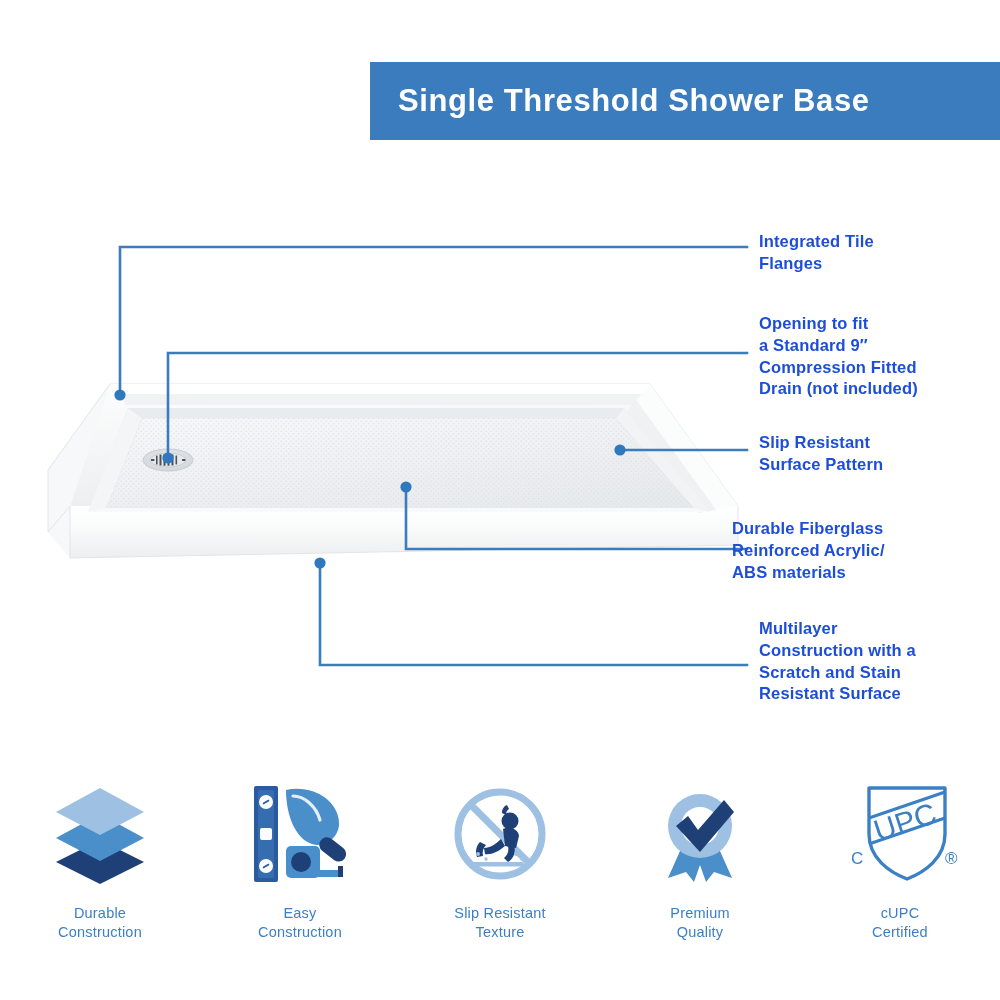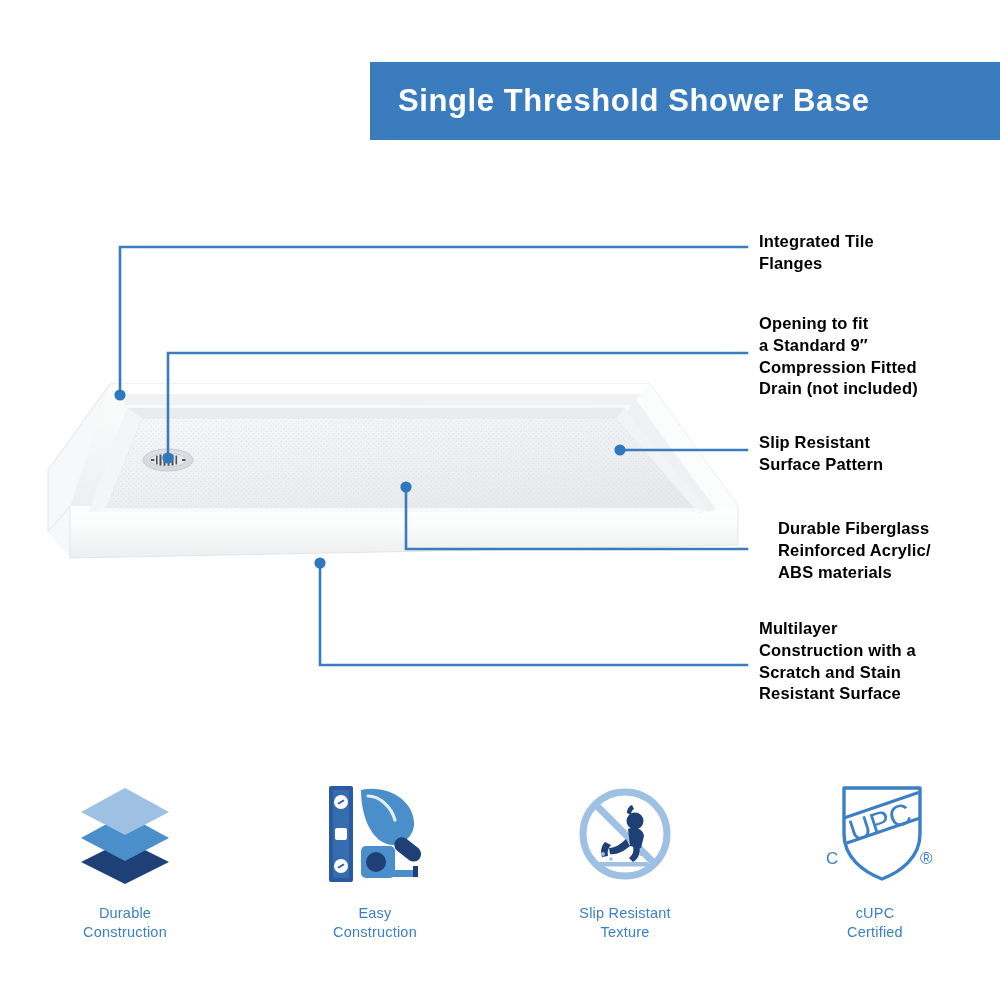--- a/index.html
+++ b/index.html
@@ -26,32 +26,32 @@
     font-weight:bold;
     letter-spacing:0.6px;
     margin-left:28px;
     white-space:nowrap;
     font-family:"Liberation Sans", sans-serif;
   }
 
   
   .callout{
     position:absolute;
-    color:#000000;
+    color:#1d4ed8;
     font-size:16.5px;
     font-weight:bold;
     line-height:1.32;
     letter-spacing:0.15px;
     white-space:pre-line;
     font-family:"Liberation Sans", sans-serif;
   }
   #callout-flanges{left:759px;top:231px;}
   #callout-drain{left:759px;top:313px;}
   #callout-slip{left:759px;top:432px;}
-  #callout-material{left:778px;top:518px;}
+  #callout-material{left:732px;top:518px;}
   #callout-multilayer{left:759px;top:618px;}
 
   
   .leader{position:absolute;left:0;top:0;width:1000px;height:1000px;pointer-events:none;}
 
   
   .product{position:absolute;left:10px;top:360px;width:740px;height:240px;}
 
   
   .features{
@@ -276,20 +276,36 @@
             <circle cx="70" cy="72" r="2"></circle>
             <circle cx="76" cy="77" r="1.7"></circle>
           </g>
         </svg>
       </div>
       <div class="cap">Slip Resistant
 Texture</div>
     </div>
 
 
+    <div class="feature">
+      <div class="glyph">
+        <svg width="108" height="104" viewBox="0 0 108 104">
+
+          <polygon points="38,60 22,96 40,90 48,100 60,66" fill="#4a8fc9"></polygon>
+          <polygon points="70,60 86,96 68,90 60,100 48,66" fill="#4a8fc9"></polygon>
+
+          <circle cx="54" cy="44" r="32" fill="#9dc0e3"></circle>
+          <circle cx="54" cy="44" r="19" fill="#ffffff"></circle>
+
+          <polygon points="30,44 42,34 52,48 78,18 88,30 54,70" fill="#1f3f77"></polygon>
+        </svg>
+      </div>
+      <div class="cap">Premium
+Quality</div>
+    </div>
 
     <div class="feature">
       <div class="glyph">
         <svg width="118" height="104" viewBox="0 0 118 104">
           <path d="M28,6 L104,6 L104,52 C104,76 84,90 66,97 C48,90 28,76 28,52 Z" fill="#ffffff" stroke="#3b80c4" stroke-width="3.4" stroke-linejoin="round"></path>
           <line x1="28" y1="36" x2="104" y2="10" stroke="#3b80c4" stroke-width="3"></line>
           <line x1="28" y1="62" x2="104" y2="36" stroke="#3b80c4" stroke-width="3"></line>
           <text x="66" y="50" text-anchor="middle" font-family="Liberation Sans, sans-serif" font-size="30" fill="#3b80c4" transform="rotate(-18 66 46)">UPC</text>
           <text x="10" y="82" font-family="Liberation Sans, sans-serif" font-size="17" fill="#3b80c4">C</text>
           <text x="104" y="82" font-family="Liberation Sans, sans-serif" font-size="17" fill="#3b80c4">®</text>

